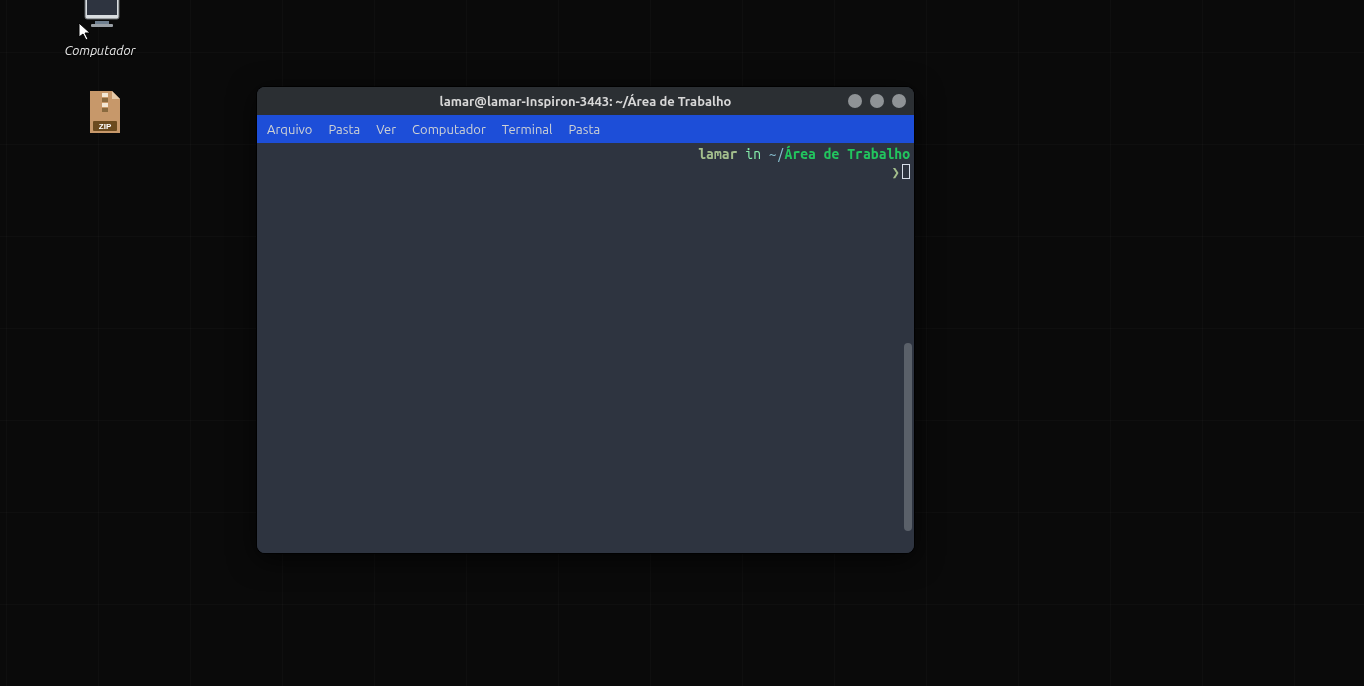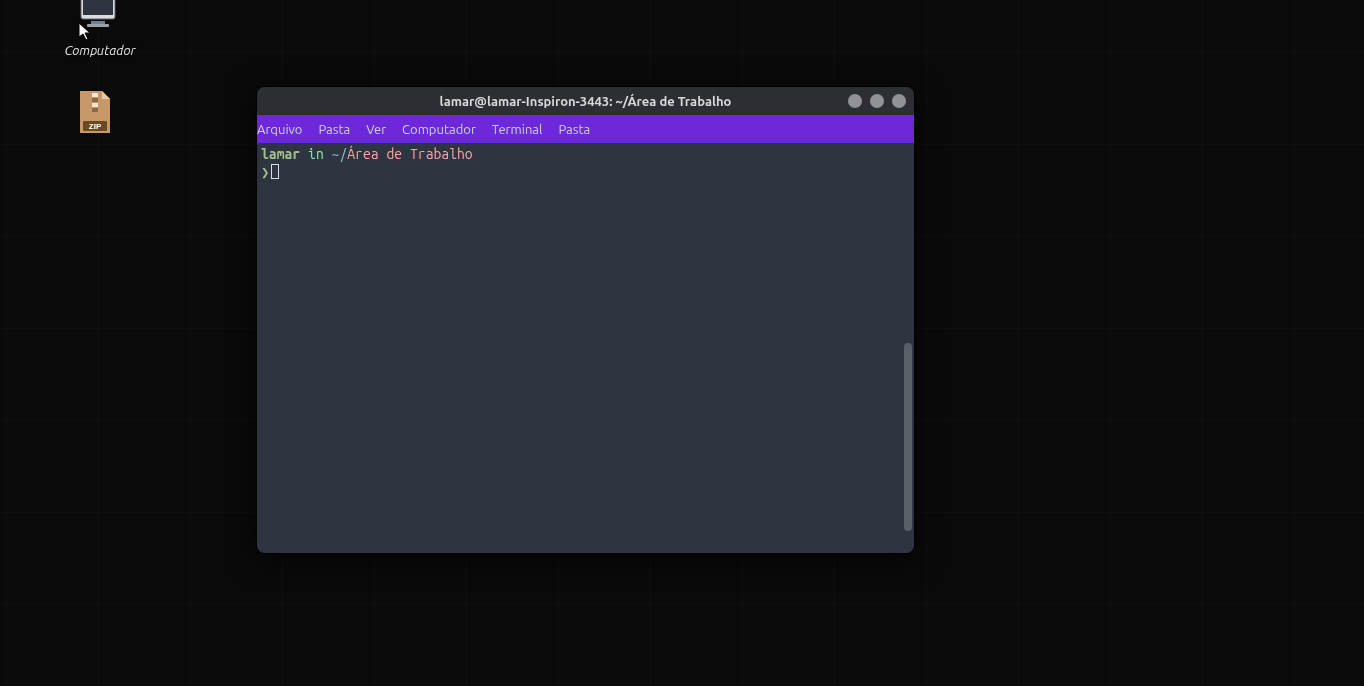--- a/index.html
+++ b/index.html
@@ -51,21 +51,21 @@
     color: #e6e6e6;
     text-shadow: 0 1px 2px #000;
     word-break: break-word;
     font-style: italic;
   }
   .icon-box {
     width: 46px;
     height: 40px;
     display: flex;
     align-items: center;
-    justify-content: flex-start;
+    justify-content: flex-end;
   }
 
   
   .cursor-arrow {
     position: absolute;
     left: 78px;
     top: 22px;
     width: 14px;
     height: 20px;
     pointer-events: none;
@@ -78,20 +78,21 @@
     left: 257px;
     top: 87px;
     width: 657px;
     height: 466px;
     background: #2e3440;
     border-radius: 8px;
     box-shadow: 0 6px 28px rgba(0,0,0,0.7), 0 0 0 1px rgba(0,0,0,0.8);
     display: flex;
     flex-direction: column;
     overflow: hidden;
+    text-align: right;
   }
   .titlebar {
     height: 28px;
     background: #2b2f33;
     display: flex;
     align-items: center;
     justify-content: center;
     position: relative;
     color: #d8d8d8;
     font-size: 13px;
@@ -107,45 +108,45 @@
   }
   .win-btn {
     width: 14px;
     height: 14px;
     border-radius: 50%;
     background: #8f9396;
     cursor: pointer;
   }
   .menubar {
     height: 28px;
-    background: #6d28d9;
+    background: #1d4ed8;
     display: flex;
     align-items: center;
     gap: 16px;
-    padding: 0 0;
+    padding: 0 10px;
     color: #cfd2d4;
     font-size: 13px;
   }
   .menubar .menu-item { cursor: pointer; }
   .terminal-body {
     flex: 1;
     background: #2e3440;
     position: relative;
     font-family: "Ubuntu Mono", "DejaVu Sans Mono", monospace;
     font-size: 14px;
     line-height: 18px;
     padding: 2px 4px;
     color: #d8dee9;
     overflow: hidden;
   }
   .term-line { white-space: pre; }
   .c-user   { color: #a3be8c; font-weight: bold; }
   .c-in     { color: #86efac; }
   .c-tilde  { color: #88c0d0; }
-  .c-path   { color: #fca5a5; font-weight: normal; }
+  .c-path   { color: #22c55e; font-weight: bold; }
   .c-prompt { color: #a3be8c; }
   .term-cursor {
     display: inline-block;
     width: 8px;
     height: 15px;
     border: 1px solid #d8dee9;
     vertical-align: -2px;
     margin-left: 2px;
   }
 

